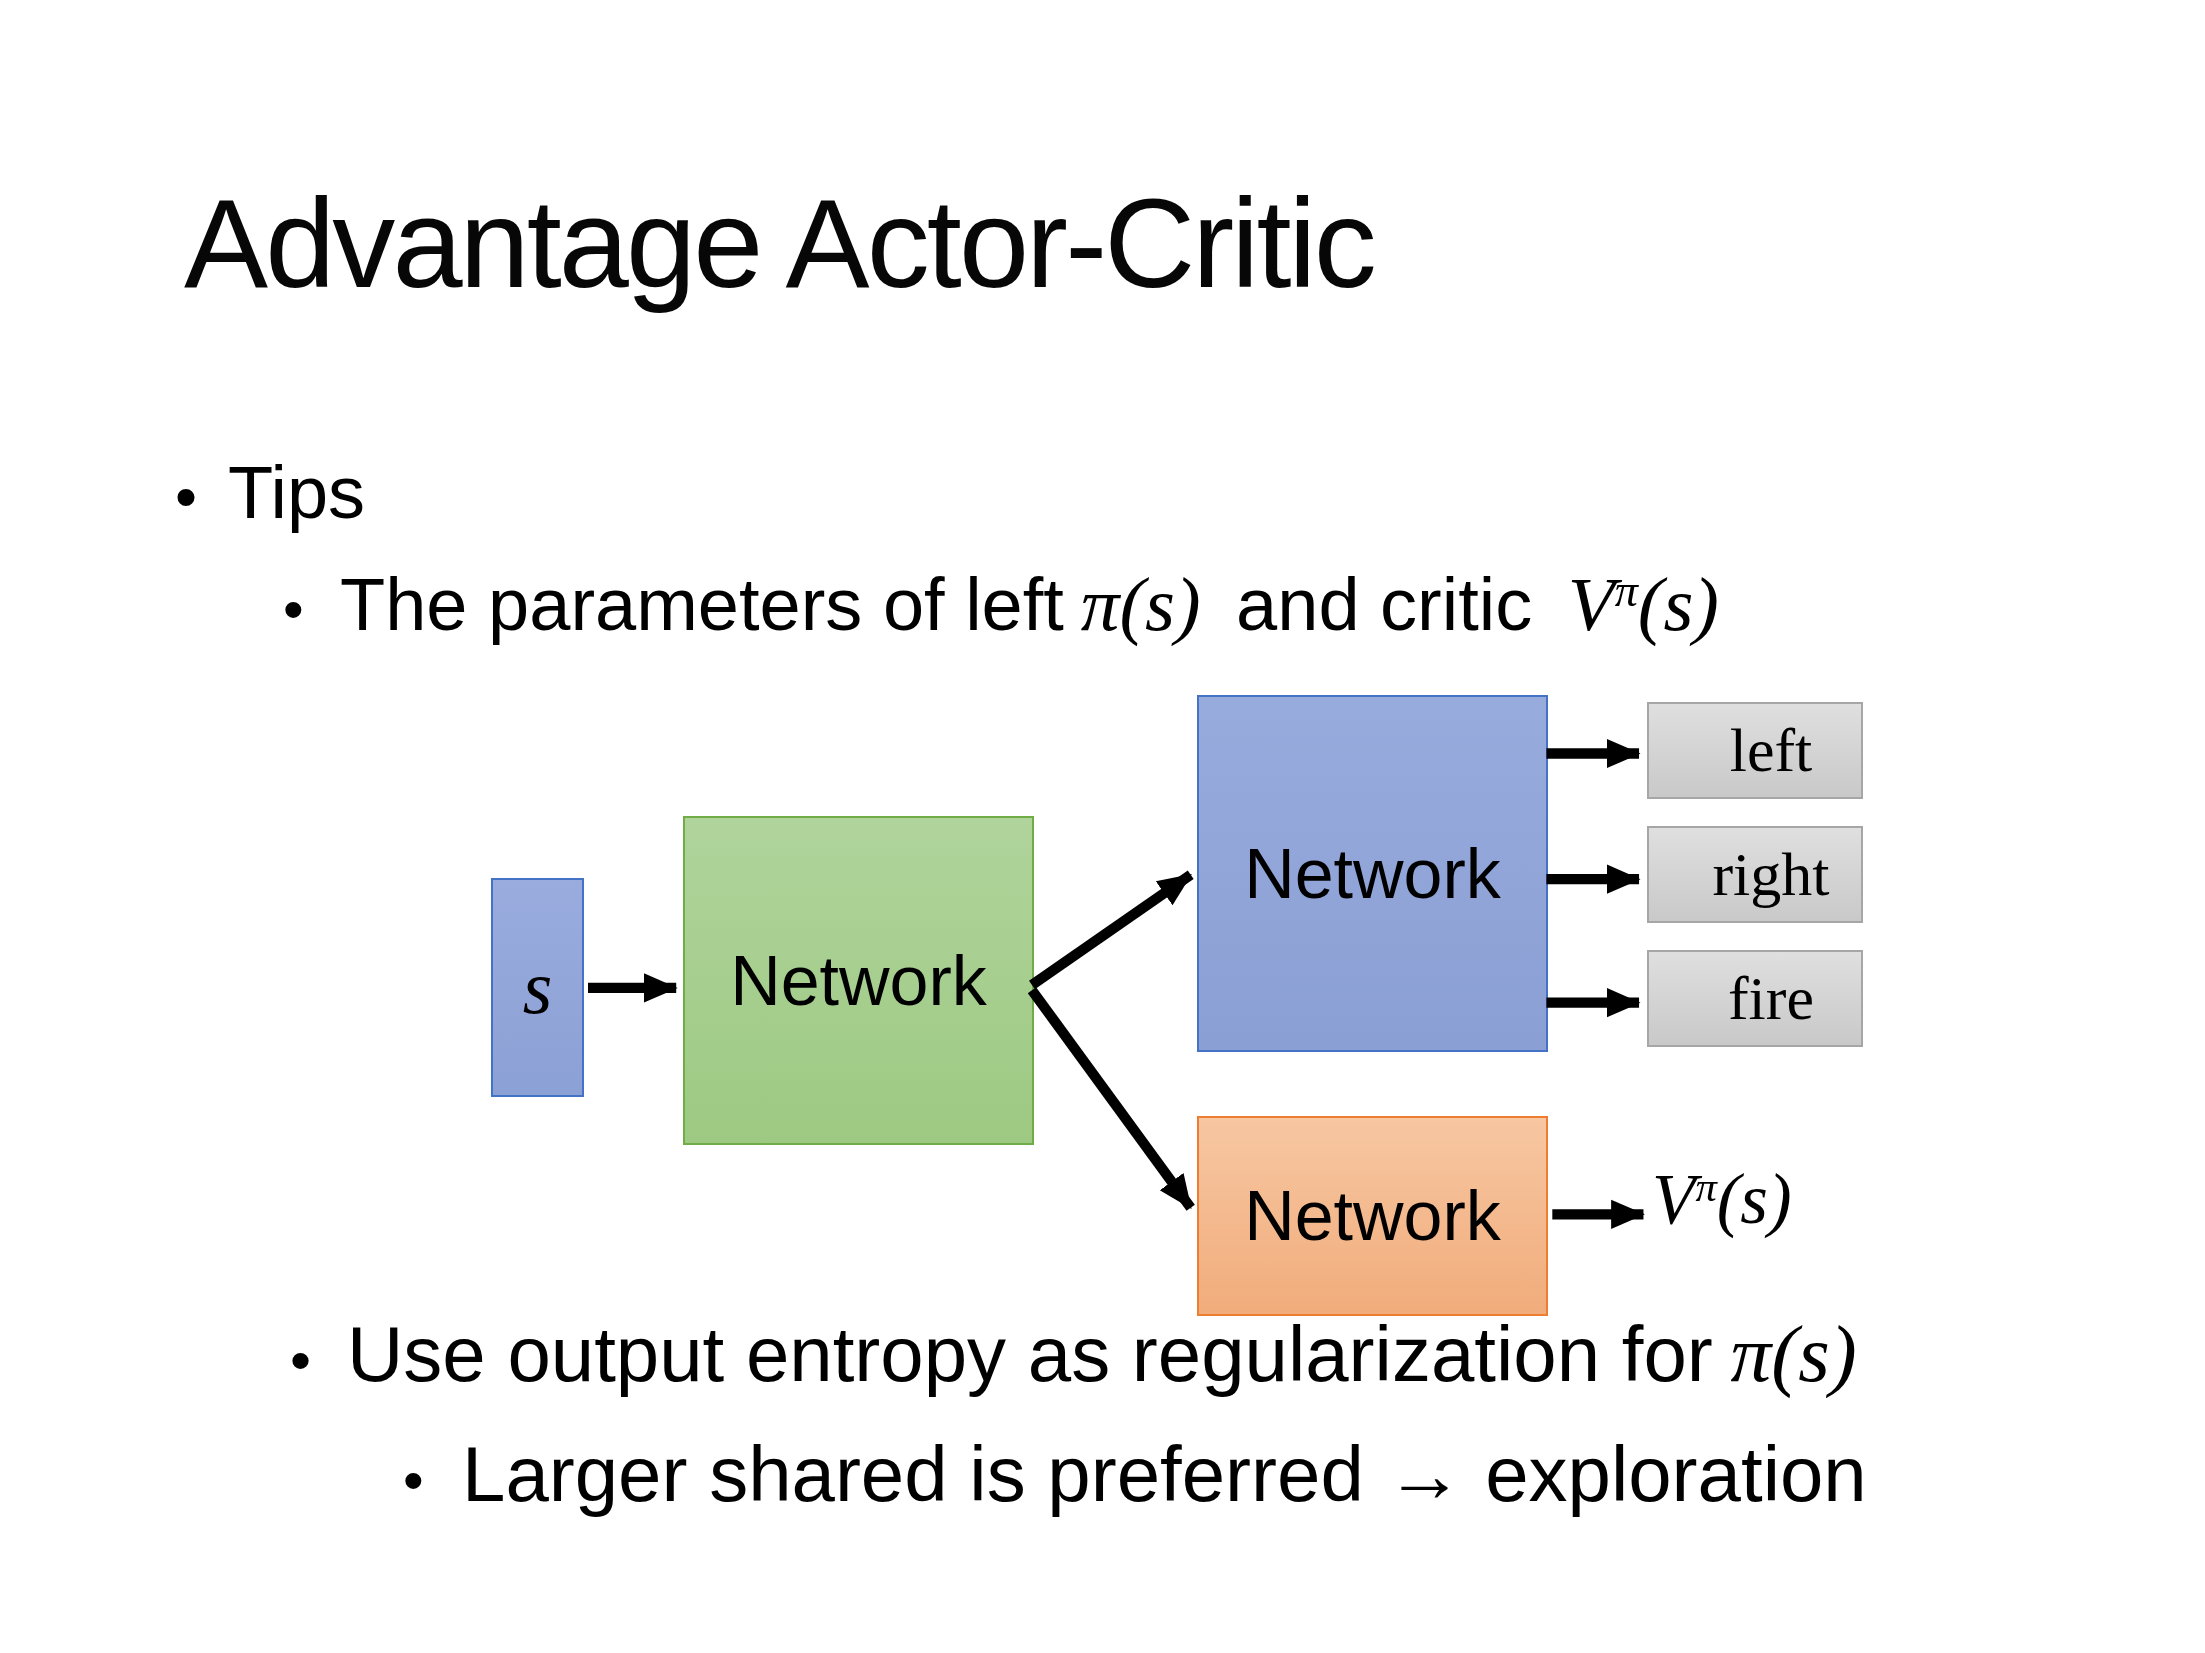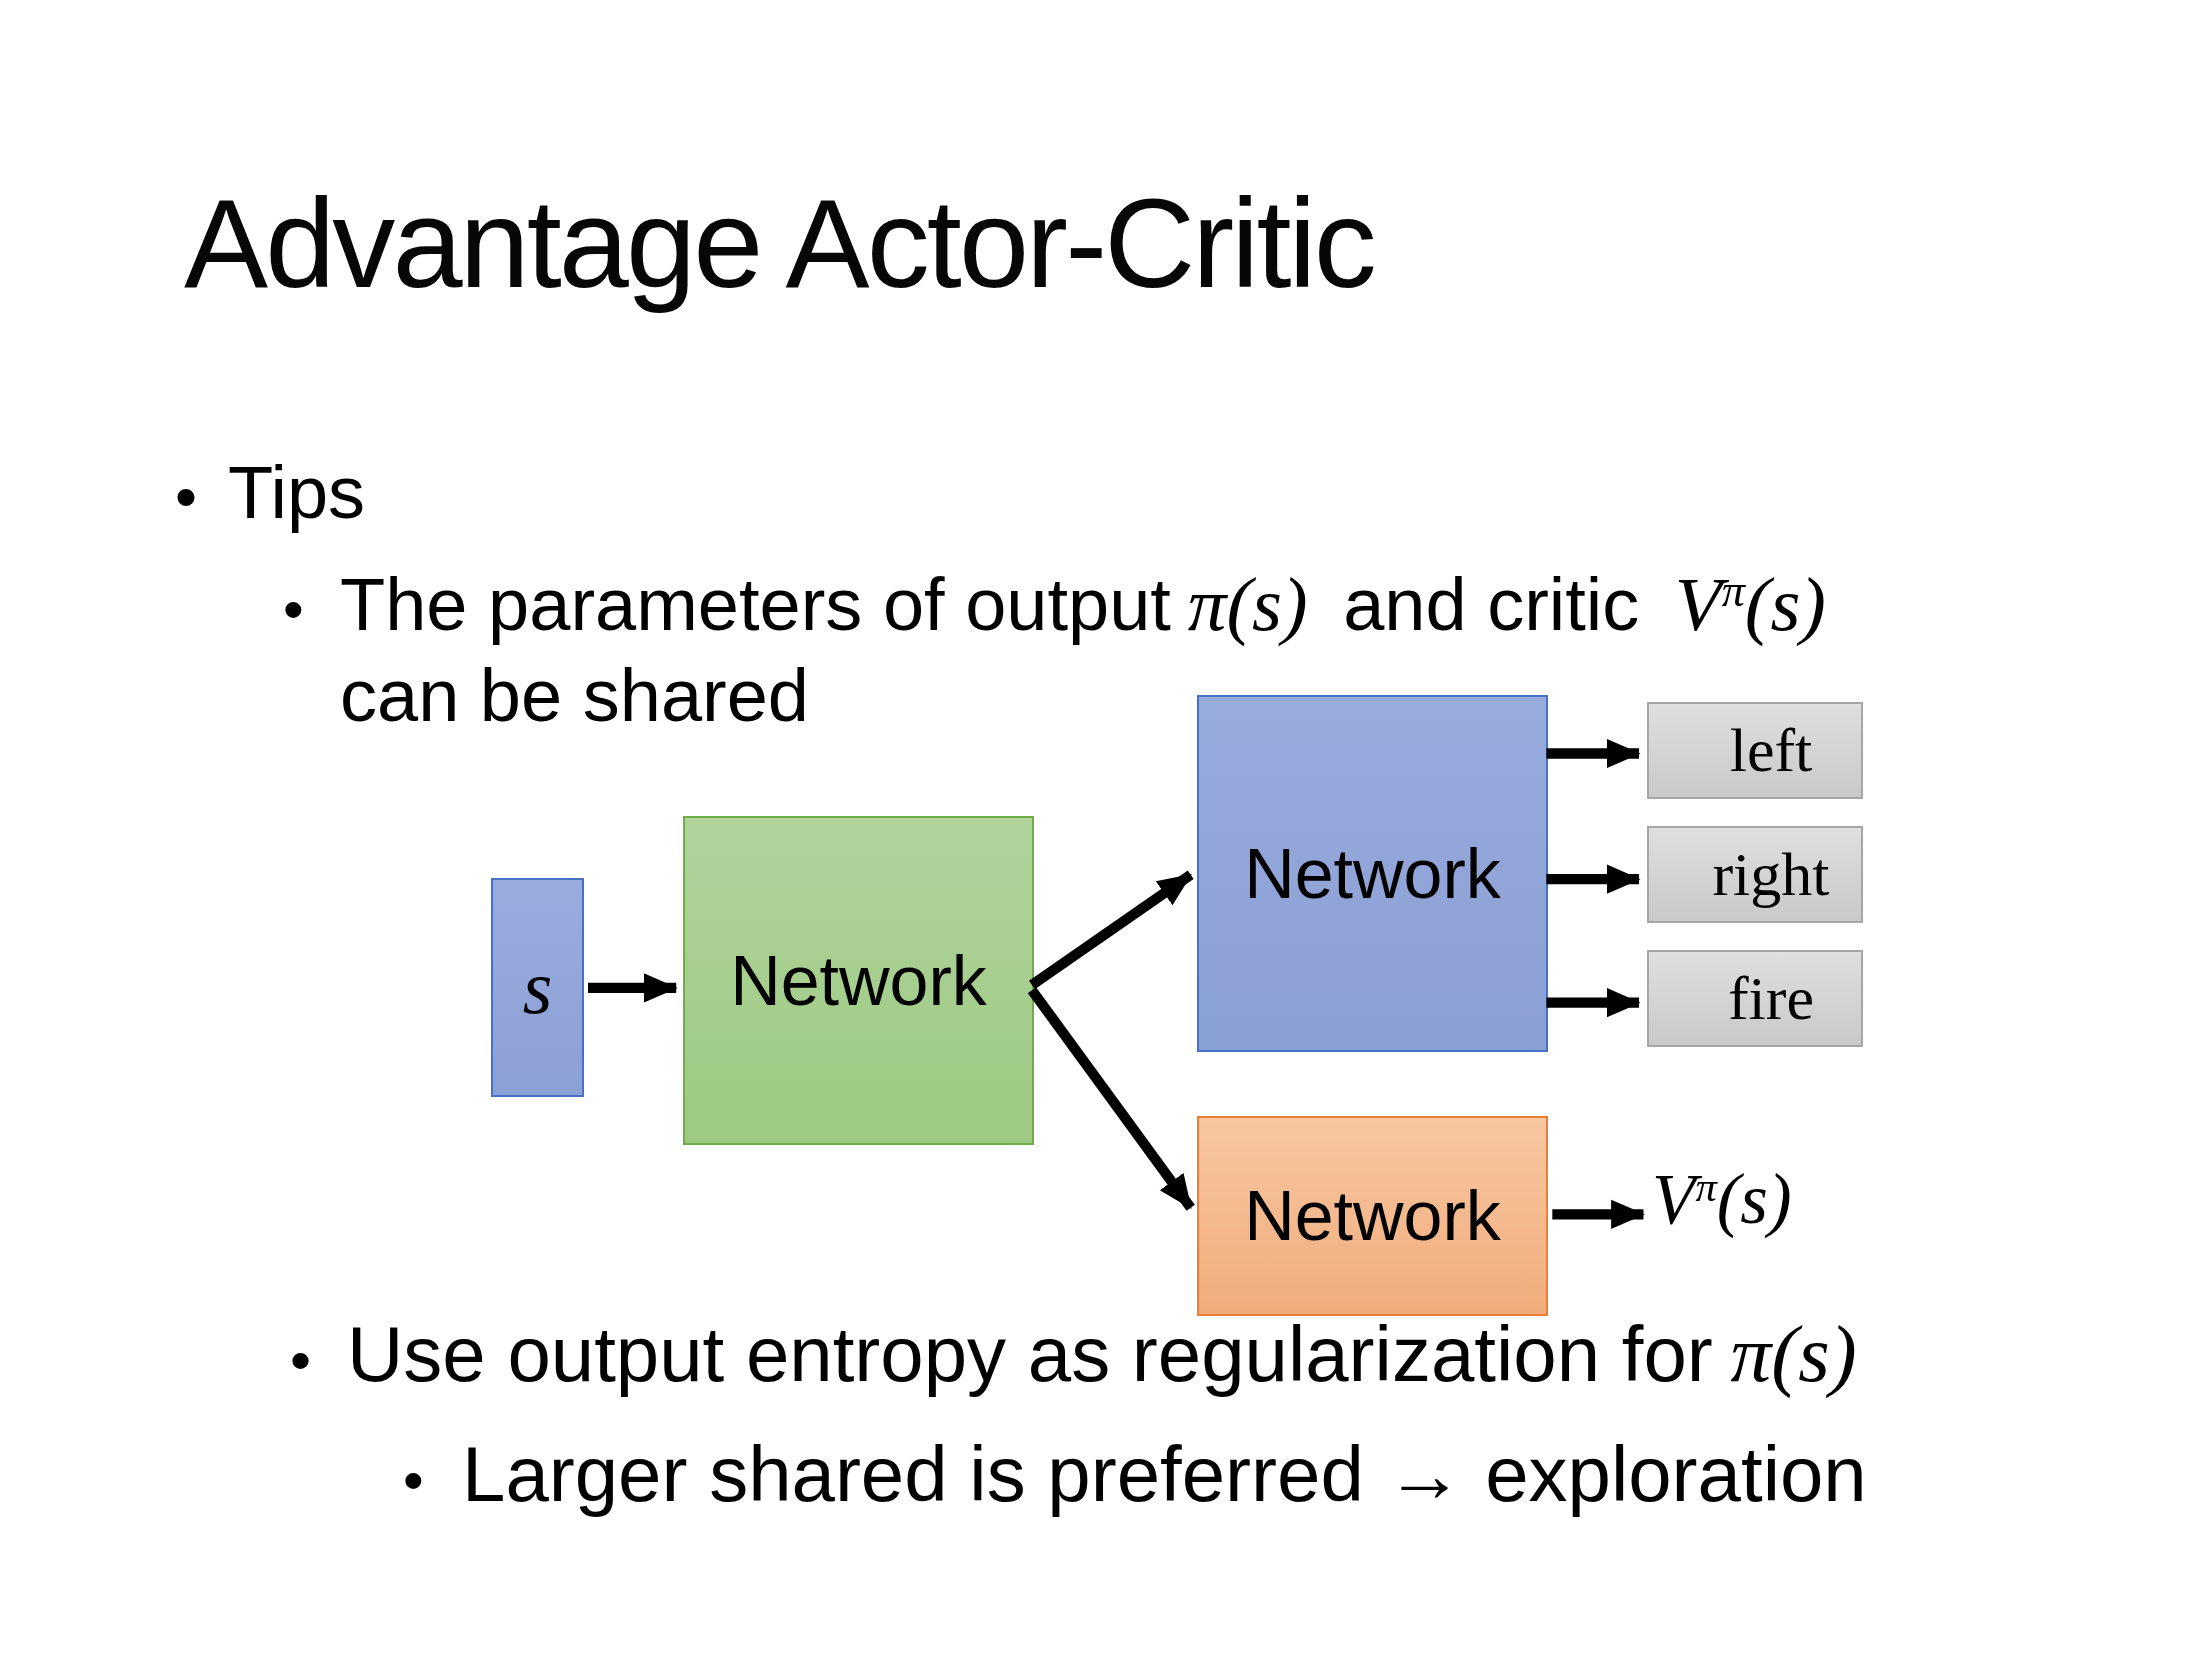--- a/index.html
+++ b/index.html
@@ -84,25 +84,22 @@
   <div class="title">Advantage Actor-Critic</div>
 
   <div class="line l1">
     <span class="bullet">•</span>
     <span>Tips</span>
   </div>
 
   <div class="line l2a">
     <span class="bullet">•</span>
     <span>
-      <span>The parameters of output</span><span class="math mgap-s"><span>π</span><span>(s)</span></span><span class="mgap-m">and critic</span><span class="math mgap-s"><span>V</span><span class="sup">π</span><span>(s)</span></span>
+      <span>The parameters of left</span><span class="math mgap-s"><span>π</span><span>(s)</span></span><span class="mgap-m">and critic</span><span class="math mgap-s"><span>V</span><span class="sup">π</span><span>(s)</span></span>
     </span>
-  </div>
-  <div class="line l2b">
-    <span>can be shared</span>
   </div>
 
   <div class="box state-box">
     <span>s</span>
   </div>
 
   <div class="box shared-box">
     <span class="net-label">Network</span>
   </div>
 

